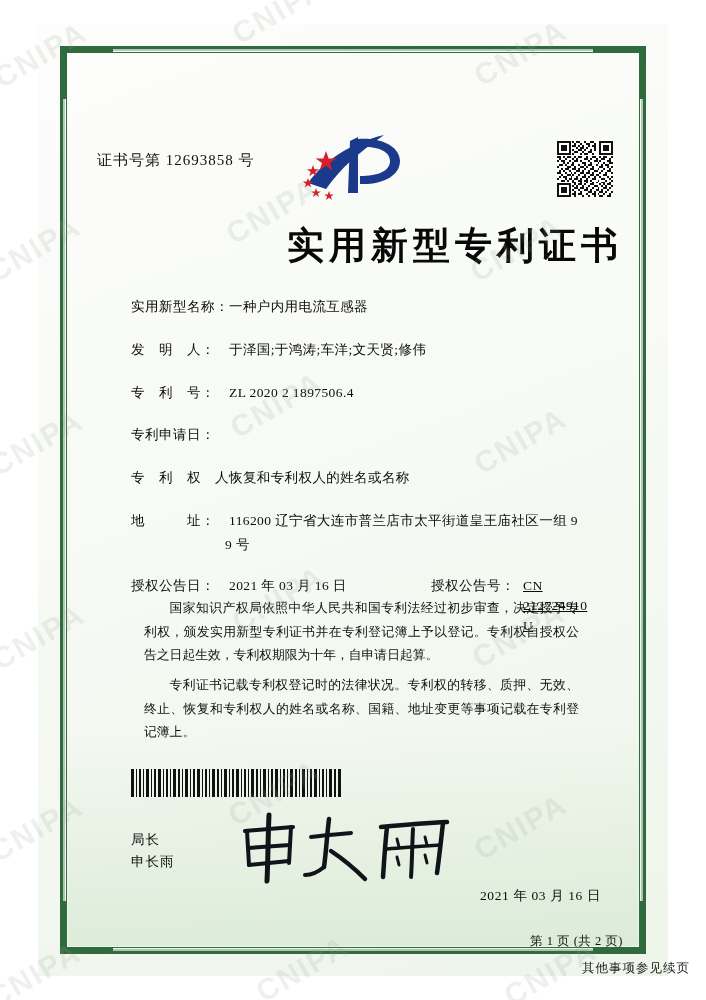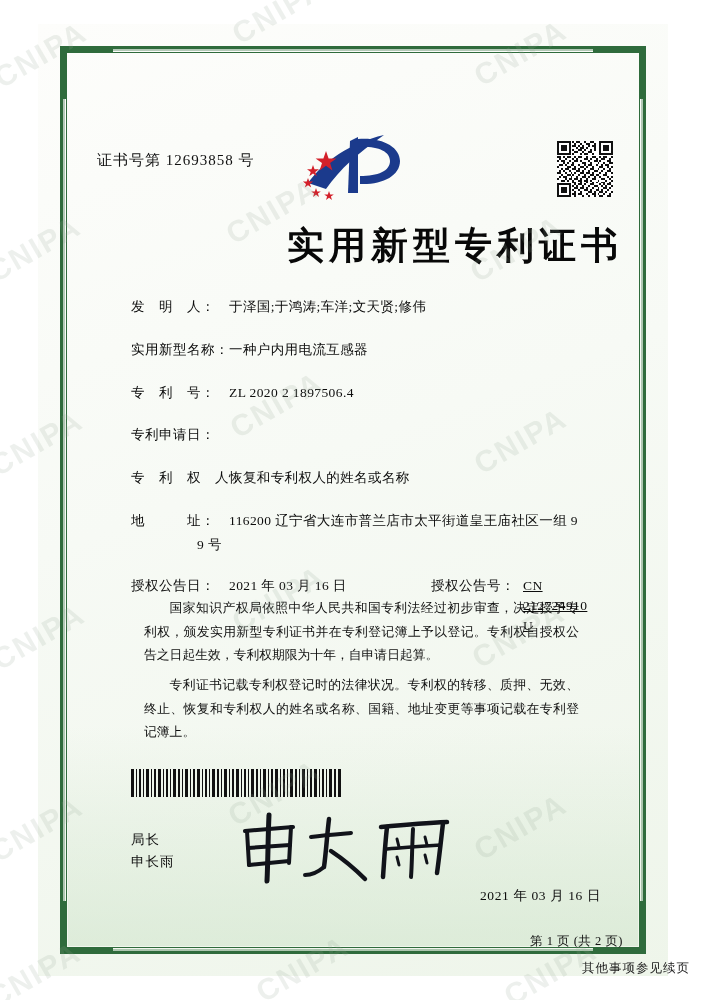--- a/index.html
+++ b/index.html
@@ -170,21 +170,21 @@
     white-space: nowrap;
     letter-spacing: 0.5px;
   }
   .field-value2 {
     flex: 1;
     padding-left: 8px;
     letter-spacing: 0.4px;
     text-decoration: underline;
   }
   .addr-second {
-    margin-left: 66px;
+    margin-left: 94px;
     margin-top: -18px;
     margin-bottom: 22px;
     letter-spacing: 0.4px;
   }
 
   
   .paragraphs {
     position: absolute;
     left: 48px;
     right: 44px;
@@ -550,27 +550,27 @@
           <polygon points="41,60 42.2,63.4 45.8,63.4 42.9,65.5 44,68.9 41,66.8 38,68.9 39.1,65.5 36.2,63.4 39.8,63.4"></polygon>
         </g>
       </svg>
     </div>
 
     <div class="main-title">实用新型专利证书</div>
 
     <div class="fields">
 
       <div class="field-row">
+        <div class="field-label">实用新型名称：</div>
+        <div class="field-value">一种户内用电流互感器</div>
+      </div>
+
+      <div class="field-row">
         <div class="field-label">发　明　人：</div>
         <div class="field-value">于泽国;于鸿涛;车洋;文天贤;修伟</div>
-      </div>
-
-      <div class="field-row">
-        <div class="field-label">实用新型名称：</div>
-        <div class="field-value">一种户内用电流互感器</div>
       </div>
 
       <div class="field-row">
         <div class="field-label">专　利　号：</div>
         <div class="field-value">ZL 2020 2 1897506.4</div>
       </div>
 
       <div class="field-row">
         <div class="field-label">专利申请日：</div>
       </div>

